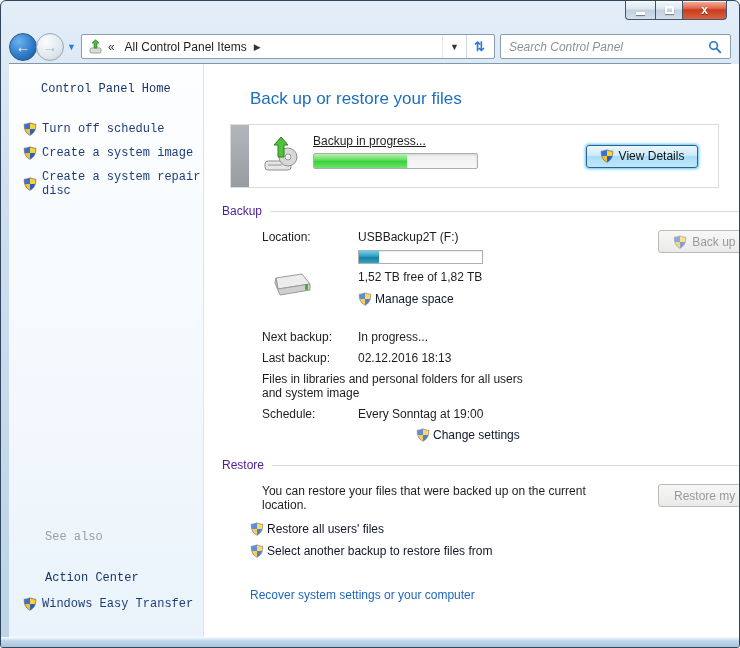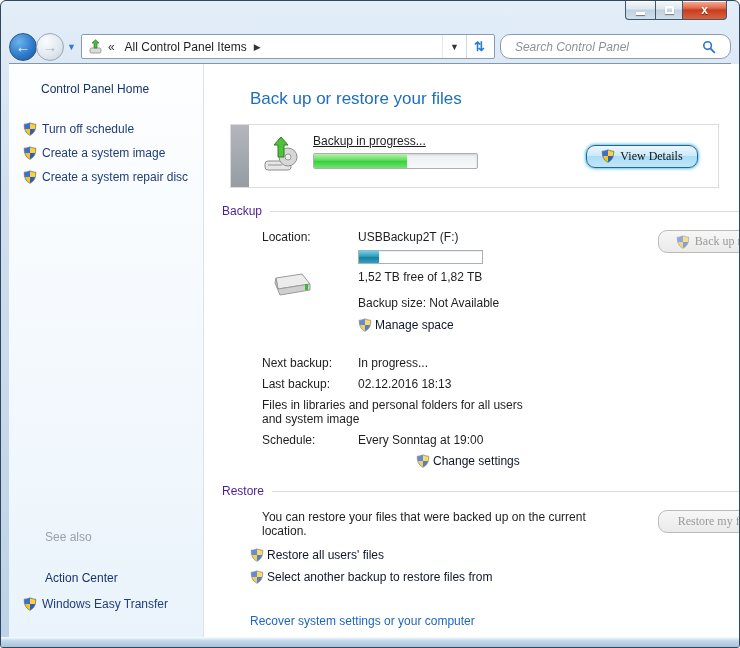--- a/index.html
+++ b/index.html
@@ -32,27 +32,27 @@
 
   .addressbar { flex:0 0 414px; height:25px; background:#fff; border:1px solid #8родa; border:1px solid #8a9db0; border-radius:2px; display:flex; align-items:center; padding:0 2px 0 6px; }
   .crumb-app-icon { width:16px; height:16px; margin-right:4px; flex:none; }
   .crumb-chevrons { color:#333; font-size:12px; margin-right:6px; }
   .crumb { padding:2px 4px; white-space:nowrap; color:#1e1e1e; border-radius:2px; }
   .crumb-sep { color:#333; font-size:9px; padding:0 3px; }
   .addr-spacer { flex:1; }
   .addr-drop { color:#333; font-size:9px; padding:0 7px; align-self:stretch; display:flex; align-items:center; border-left:1px solid #e4e9ee; }
   .addr-refresh { align-self:stretch; display:flex; align-items:center; padding:0 7px; border-left:1px solid #cfd8e0; color:#2b7cd3; font-size:13px; font-weight:bold; }
 
-  .searchbox { flex:1; height:25px; background:#fff; border:1px solid #8a9db0; border-radius:10px; display:flex; align-items:center; padding:0 14px; }
+  .searchbox { flex:1; height:25px; background:#fff; border:1px solid #8a9db0; border-radius:2px; display:flex; align-items:center; padding:0 8px; }
   .searchbox input { flex:1; border:none; outline:none; font-family:"Liberation Sans", sans-serif; font-size:12px; color:#333; background:transparent; }
   .searchbox input::placeholder { font-style:italic; color:#8d9299; }
 
   
   .client { position:absolute; top:62px; left:8px; right:8px; bottom:10px; background:#fff; border-top:1px solid #7f96ab; display:flex; }
-  .sidebar { flex:0 0 195px; background:linear-gradient(180deg,#fdfeff 0%,#f2f8fd 60%,#eaf3fb 100%); border-right:1px solid #d7e5f1; position:relative; padding-top:18px; }
+  .sidebar { flex:0 0 195px; background:linear-gradient(180deg,#fdfeff 0%,#f2f8fd 60%,#eaf3fb 100%); border-right:1px solid #d7e5f1; position:relative; padding-top:18px;font-family:Liberation Mono, monospace; }
   .sb-home { margin:0 0 26px 32px; color:#17346b; }
   .sb-item { display:flex; align-items:center; gap:5px; margin:0 0 10px 14px; color:#1f3d7a; cursor:pointer; }
   .sb-item .shield { flex:none; }
   .sb-bottom { position:absolute; left:0; bottom:16px; width:100%; }
   .sb-seealso { margin:0 0 27px 36px; color:#9aa0a8; }
   .sb-link-plain { margin:0 0 12px 36px; color:#17346b; cursor:pointer; }
 
   .main { flex:1; position:relative; background:#fff; }
 
   h1.page-title { font-size:17px; font-weight:normal; color:#1d6fbd; margin:25px 0 15px 46px; }
@@ -60,22 +60,22 @@
   
   .banner { margin-left:26px; width:489px; height:64px; border:1px solid #dcdcdc; display:flex; align-items:stretch; background:#fff; }
   .banner-strip { flex:0 0 18px; background:linear-gradient(180deg,#b3b7bd 0%,#979ca3 100%); }
   .banner-icon { flex:0 0 64px; display:flex; align-items:center; justify-content:center; }
   .banner-body { flex:1; padding-top:9px;text-decoration:underline; }
   .banner-status { color:#1e1e1e; margin-bottom:5px; }
   .progress-track { width:165px; height:16px; border:1px solid #aeaeae; border-radius:2px; background:linear-gradient(180deg,#eceff1,#f7f8f9); overflow:hidden; box-shadow:inset 0 1px 2px rgba(0,0,0,.12); }
   .progress-fill { height:100%; background:linear-gradient(180deg,#b8f0b0 0%,#5ede5a 45%,#35cf39 50%,#6fe46f 100%); }
   .banner-btnwrap { flex:0 0 132px; display:flex; align-items:center; }
 
-  .btn { display:inline-flex; align-items:center; justify-content:center; gap:5px; font-family:Liberation Serif, serif; font-size:12px;
-    border-radius:9px; padding:0 10px; height:23px; cursor:default; white-space:nowrap; }
+  .btn { display:inline-flex; align-items:center; justify-content:center; gap:5px; font-family:Liberation Sans, sans-serif; font-size:12px;
+    border-radius:3px; padding:0 10px; height:23px; cursor:default; white-space:nowrap; }
   .btn-default { border:1px solid #2c628b; box-shadow:0 0 3px 1px #58c4f2; color:#111;
     background:linear-gradient(180deg,#ecf7fe 0%,#cdeafb 45%,#a9ddf7 50%,#bfe6f9 100%); width:112px; }
   .btn-disabled { border:1px solid #bdb9b3; color:#9a9a9a; background:linear-gradient(180deg,#f7f7f7,#eaeaea); width:118px; }
   .btn-disabled .shield { opacity:.55; }
 
   
   .section-head { display:flex; align-items:center; margin:16px 16px 12px 18px; }
   .section-head .s-label { color:#4c1d95; margin-right:8px; }
   .section-head .s-line { flex:1; height:1px; background:#dadada; }
 
@@ -258,21 +258,20 @@
               <rect x="37" y="20" width="3" height="6" fill="#43b53a"></rect>
             </svg>
           </div>
         </div>
         <div class="loc-valuecol">
           <div class="loc-name">USBBackup2T (F:)</div>
           <div class="usage-track">
             <div class="usage-fill" style="width: 16%;"></div>
           </div>
           <div class="free-text">1,52 TB free of 1,82 TB</div>
-          <div class="size-text">Backup size: Not Available</div>
           <div class="inline-link link-gray">
             <svg class="shield">
                 <use href="#shield-sym"></use>
               </svg>
             <span>Manage space</span>
           </div>
         </div>
         <div class="loc-btncol">
           <button class="btn btn-disabled">
             <svg class="shield">

